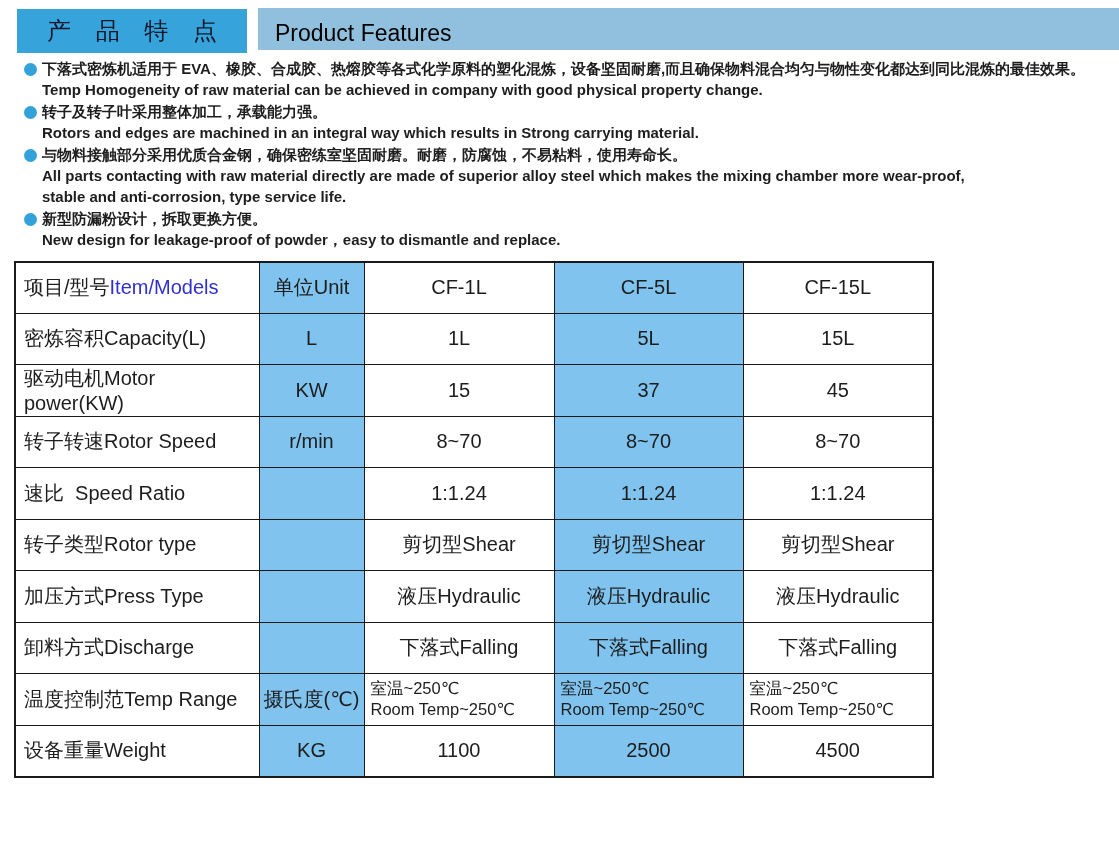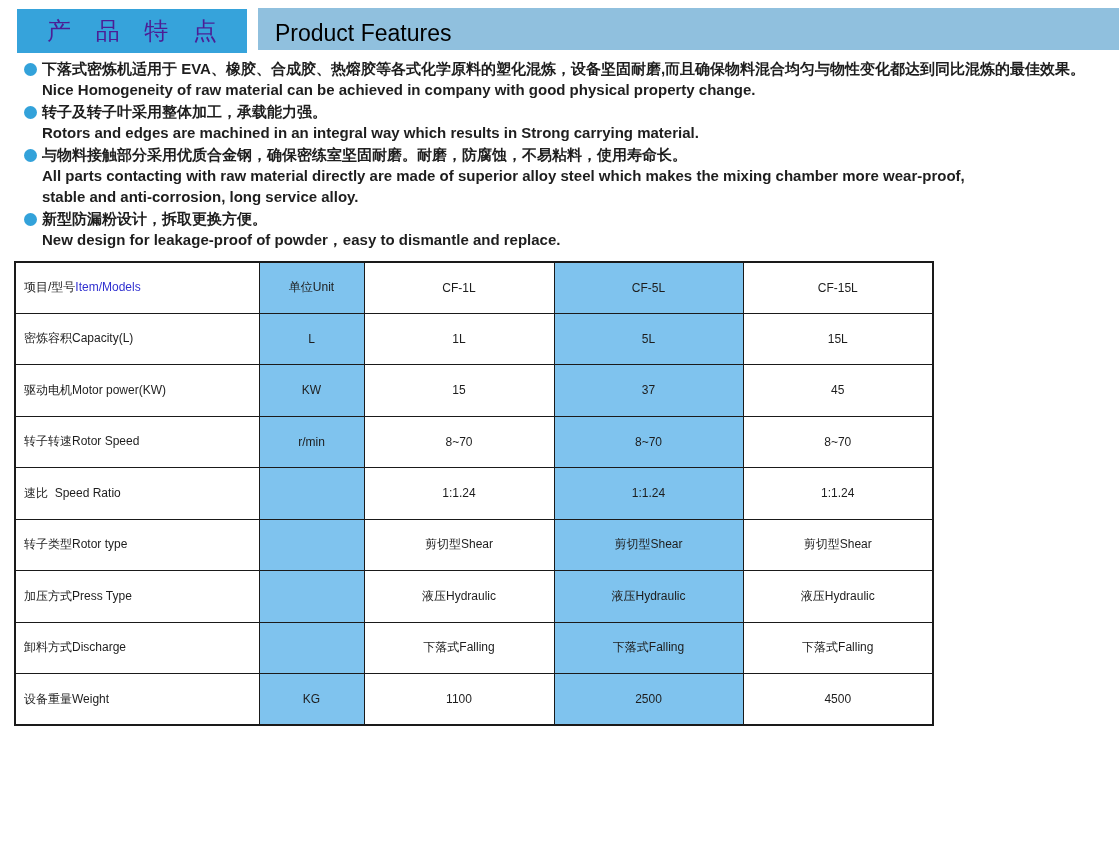--- a/index.html
+++ b/index.html
@@ -11,36 +11,36 @@
     --ink:#1d1d1d;
     --line:#1a1a1a;
   }
   *{box-sizing:border-box;margin:0;padding:0;}
   html,body{width:1119px;height:854px;overflow:hidden;background:#fff;}
   body{font-family:"Liberation Sans","DejaVu Sans",sans-serif;color:var(--ink);}
 
   
   .hdr{position:relative;height:56px;}
   .title-zh{position:absolute;left:17px;top:9px;width:230px;height:44px;
-    background:var(--title-zh-bg);color:#4c1d95;display:flex;align-items:center;justify-content:center;
+    background:var(--title-zh-bg);color:#0f172a;display:flex;align-items:center;justify-content:center;
     font-size:24px;letter-spacing:9px;padding-left:9px;}
   .title-en{position:absolute;left:258px;top:8px;width:930px;height:42px;
     background:var(--title-en-bg);color:#000000;display:flex;align-items:flex-end;
     font-size:23px;padding:0 0 3px 17px;}
 
   
   .features{list-style:none;margin-top:2px;}
   .feature{position:relative;padding-left:42px;}
   .feature .dot{position:absolute;left:24px;top:5px;width:13px;height:13px;border-radius:50%;
     background:var(--bullet);}
   .feature-text div{font-size:15px;line-height:21.4px;white-space:nowrap;color:#1e1e1e;font-weight:bold;}
 
   
   table.spec{border-collapse:collapse;margin:10px 0 0 14px;border:2px solid var(--line);table-layout:fixed;}
-  .spec th,.spec td{border:1px solid var(--line);height:51.5px;font-size:12px;font-weight:normal;
+  .spec th,.spec td{border:1px solid var(--line);height:51.5px;font-size:20px;font-weight:normal;
     text-align:center;vertical-align:middle;color:var(--ink);overflow:hidden;}
   .spec .label-cell{text-align:left;padding-left:8px;white-space:pre-wrap;}
   .spec .hl{background:var(--hl);margin-top:24px;}
   .spec .blue-text{color:var(--item-en);}
   .spec td.multiline{text-align:left;padding-left:6px;white-space:pre-line;font-size:16.5px;line-height:1.32;}
 </style>
 </head>
 <body>
 
 <div class="page">
@@ -52,36 +52,36 @@
     <div class="title-en">
       <span>Product Features</span>
     </div>
   </header>
 
   <ul class="features" id="features">
       <li class="feature">
         <span class="dot"></span>
         <div class="feature-text">
           <div class="zh">下落式密炼机适用于 EVA、橡胶、合成胶、热熔胶等各式化学原料的塑化混炼，设备坚固耐磨,而且确保物料混合均匀与物性变化都达到同比混炼的最佳效果。</div>
-          <div class="en">Nice Homogeneity of raw material can be achieved in company with good physical property change.</div>
+          <div class="en">Temp Homogeneity of raw material can be achieved in company with good physical property change.</div>
         </div>
       </li>
       <li class="feature">
         <span class="dot"></span>
         <div class="feature-text">
           <div class="zh">转子及转子叶采用整体加工，承载能力强。</div>
           <div class="en">Rotors and edges are machined in an integral way which results in Strong carrying material.</div>
         </div>
       </li>
       <li class="feature">
         <span class="dot"></span>
         <div class="feature-text">
           <div class="zh">与物料接触部分采用优质合金钢，确保密练室坚固耐磨。耐磨，防腐蚀，不易粘料，使用寿命长。</div>
           <div class="en">All parts contacting with raw material directly are made of superior alloy steel which makes the mixing chamber more wear-proof,</div>
-          <div class="en">stable and anti-corrosion, long service alloy.</div>
+          <div class="en">stable and anti-corrosion, type service life.</div>
         </div>
       </li>
       <li class="feature">
         <span class="dot"></span>
         <div class="feature-text">
           <div class="zh">新型防漏粉设计，拆取更换方便。</div>
           <div class="en">New design for leakage-proof of powder，easy to dismantle and replace.</div>
         </div>
       </li>
     </ul>
@@ -147,20 +147,30 @@
           <td>液压Hydraulic</td>
         </tr>
         <tr>
           <td class="label-cell">卸料方式Discharge</td>
           <td class="hl"></td>
           <td>下落式Falling</td>
           <td class="hl">下落式Falling</td>
           <td>下落式Falling</td>
         </tr>
         <tr>
+          <td class="label-cell">温度控制范Temp Range</td>
+          <td class="hl">摄氏度(℃)</td>
+          <td class="multiline">室温~250℃
+Room Temp~250℃</td>
+          <td class="hl multiline">室温~250℃
+Room Temp~250℃</td>
+          <td class="multiline">室温~250℃
+Room Temp~250℃</td>
+        </tr>
+        <tr>
           <td class="label-cell">设备重量Weight</td>
           <td class="hl">KG</td>
           <td>1100</td>
           <td class="hl">2500</td>
           <td>4500</td>
         </tr>
       </tbody>
   </table>
 
 </div>

